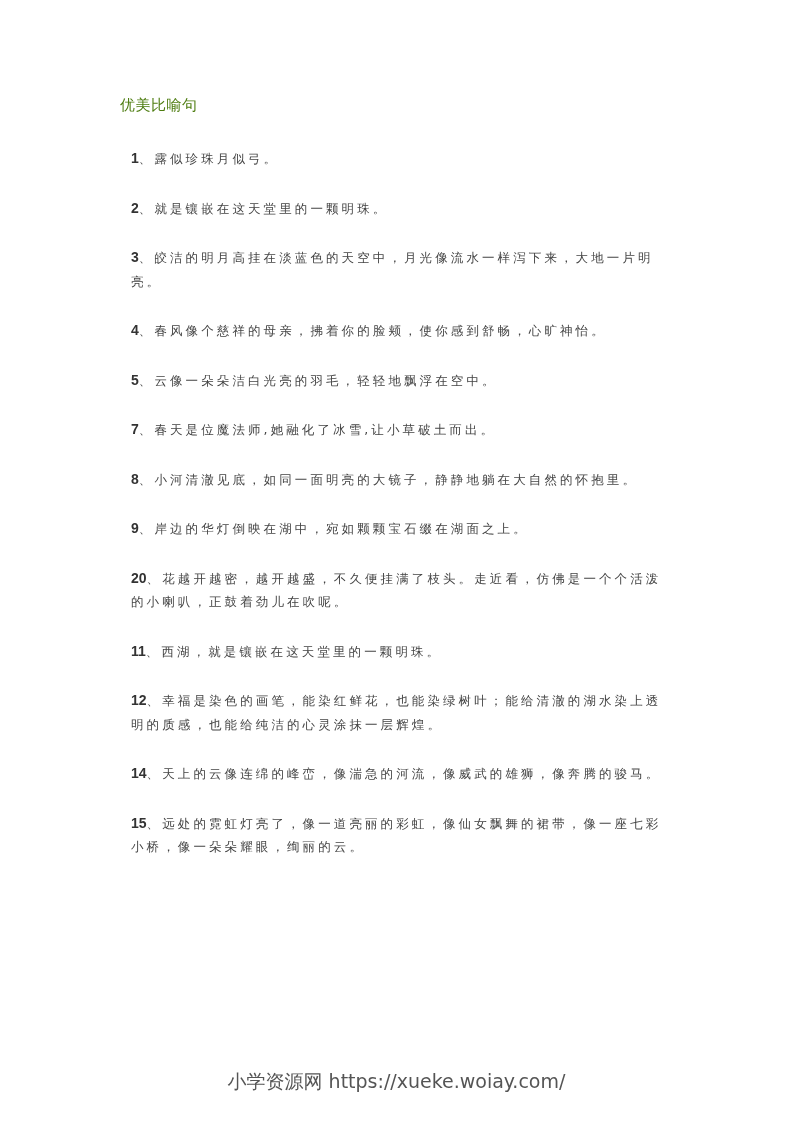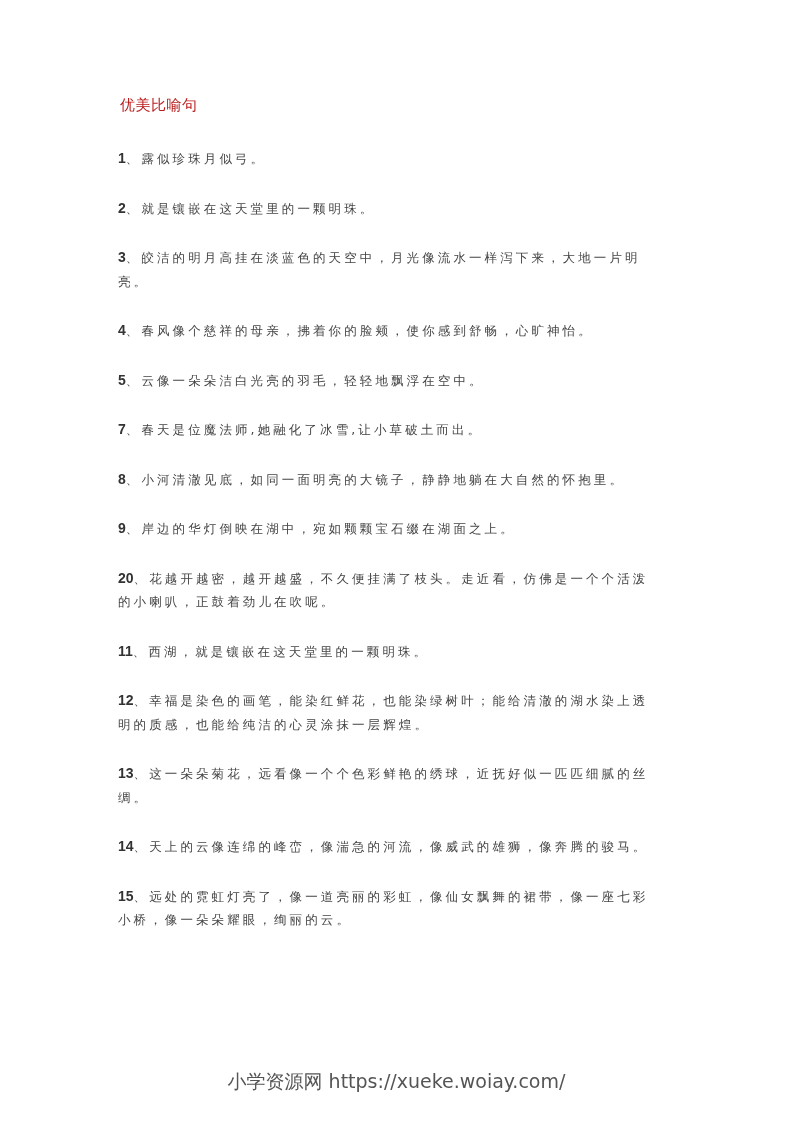--- a/index.html
+++ b/index.html
@@ -1,19 +1,19 @@
 <!DOCTYPE html>
 <html><head>
 <meta charset="utf-8">
 <style>
   html, body { margin: 0; padding: 0; background: #ffffff; }
   body { width: 793px; height: 1122px; position: relative; overflow: hidden;
          font-family: "DejaVu Sans", "Liberation Sans", sans-serif; color: #333333; }
-  .title { position: absolute; left: 120px; top: 96px; font-size: 15px; color: #b91c1c; letter-spacing: 0.5px; font-family: Liberation Mono, monospace; }
-  .items { position: absolute; left: 118px; top: 147px; width: 540px; }
+  .title { position: absolute; left: 120px; top: 96px; font-size: 15px; color: #4d7c0f; letter-spacing: 0.5px; font-family: Liberation Mono, monospace; }
+  .items { position: absolute; left: 131px; top: 147px; width: 540px; }
   .item { font-size: 12.5px; line-height: 23.5px; letter-spacing: 3.1px; color: #444444; margin-bottom: 26px; }
   .item .num { font-family: "Liberation Sans", sans-serif; font-size: 14px; font-weight: bold; color: #333333; letter-spacing: 0; }
   .footer { position: absolute; left: 0; right: 0; top: 1069px; text-align: center; font-size: 19px; color: #555555; }
 </style>
 </head>
 <body>
 
 <div class="title">优美比喻句</div>
 
 <div class="items">
@@ -21,18 +21,17 @@
   <div class="item"><span class="num">2</span><span>、就是镶嵌在这天堂里的一颗明珠。</span></div>
   <div class="item"><span class="num">3</span><span>、皎洁的明月高挂在淡蓝色的天空中，月光像流水一样泻下来，大地一片明亮。</span></div>
   <div class="item"><span class="num">4</span><span>、春风像个慈祥的母亲，拂着你的脸颊，使你感到舒畅，心旷神怡。</span></div>
   <div class="item"><span class="num">5</span><span>、云像一朵朵洁白光亮的羽毛，轻轻地飘浮在空中。</span></div>
   <div class="item"><span class="num">7</span><span>、春天是位魔法师,她融化了冰雪,让小草破土而出。</span></div>
   <div class="item"><span class="num">8</span><span>、小河清澈见底，如同一面明亮的大镜子，静静地躺在大自然的怀抱里。</span></div>
   <div class="item"><span class="num">9</span><span>、岸边的华灯倒映在湖中，宛如颗颗宝石缀在湖面之上。</span></div>
   <div class="item"><span class="num">20</span><span>、花越开越密，越开越盛，不久便挂满了枝头。走近看，仿佛是一个个活泼的小喇叭，正鼓着劲儿在吹呢。</span></div>
   <div class="item"><span class="num">11</span><span>、西湖，就是镶嵌在这天堂里的一颗明珠。</span></div>
   <div class="item"><span class="num">12</span><span>、幸福是染色的画笔，能染红鲜花，也能染绿树叶；能给清澈的湖水染上透明的质感，也能给纯洁的心灵涂抹一层辉煌。</span></div>
-  <div class="item"><span class="num">13</span><span>、这一朵朵菊花，远看像一个个色彩鲜艳的绣球，近抚好似一匹匹细腻的丝绸。</span></div>
   <div class="item"><span class="num">14</span><span>、天上的云像连绵的峰峦，像湍急的河流，像威武的雄狮，像奔腾的骏马。</span></div>
   <div class="item"><span class="num">15</span><span>、远处的霓虹灯亮了，像一道亮丽的彩虹，像仙女飘舞的裙带，像一座七彩小桥，像一朵朵耀眼，绚丽的云。</span></div>
 </div>
 
 <div class="footer">小学资源网 https://xueke.woiay.com/</div>
 
 </body></html>

